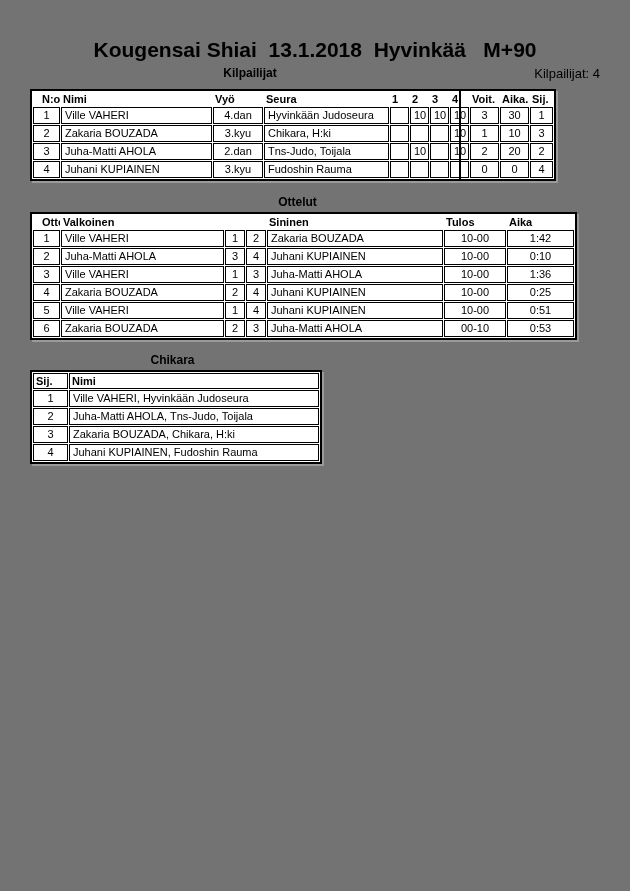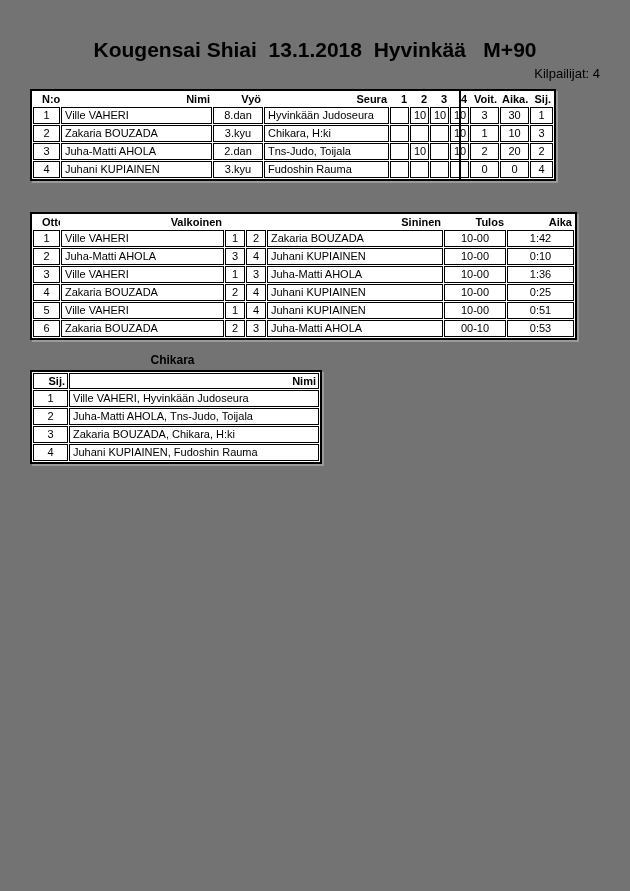--- a/index.html
+++ b/index.html
@@ -46,21 +46,21 @@
     table-layout: fixed;
     width: 100%;
     background: #fff;
     box-shadow: 2px 2px 0 #9a9a9a;
   }
   th {
     border: none;
     font-size: 11px; font-weight: bold;
     height: 14px; line-height: 14px;
     padding: 0 2px;
-    text-align: right;
+    text-align: left;
     white-space: nowrap; overflow: hidden;
   }
   td {
     border: 1px solid #000;
     font-size: 11px;
     height: 15px; line-height: 15px;
     padding: 0 3px;
     text-align: center;
     white-space: nowrap; overflow: hidden;
   }
@@ -76,20 +76,21 @@
     background: #000;
   }
 </style>
 </head>
 <body>
 
 <div class="page">
 
   <div class="page-title">Kougensai Shiai  13.1.2018  Hyvinkää   M+90</div>
 
+  <div class="section-heading heading-kilpailijat">Kilpailijat</div>
   <div class="competitor-count">Kilpailijat: 4</div>
 
   <div class="tbl-wrap wrap-t1">
     <table class="t1">
       <colgroup>
         <col style="width:27px">
           <col style="width:151px">
           <col style="width:50px">
           <col style="width:125px">
         <col style="width:19px">
@@ -110,21 +111,21 @@
         <th>2</th>
         <th>3</th>
         <th>4</th>
         <th>Voit.</th>
         <th>Aika.</th>
         <th>Sij.</th>
       </tr>
       <tr>
         <td>1</td>
         <td class="al">Ville VAHERI</td>
-        <td>8.dan</td>
+        <td>4.dan</td>
         <td class="al">Hyvinkään Judoseura</td>
         <td></td>
         <td>10</td>
         <td>10</td>
         <td>10</td>
         <td>3</td>
         <td>30</td>
         <td>1</td>
       </tr>
       <tr>
@@ -164,20 +165,21 @@
         <td></td>
         <td>0</td>
         <td>0</td>
         <td>4</td>
       </tr>
     </tbody>
       </table>
     <div class="group-separator"></div>
   </div>
 
+  <div class="section-heading heading-ottelut">Ottelut</div>
 
   <div class="tbl-wrap wrap-t2">
     <table class="t2">
       <colgroup>
         <col style="width:27px">
           <col style="width:163px">
           <col style="width:20px">
           <col style="width:20px">
         <col style="width:176px">
           <col style="width:62px">

